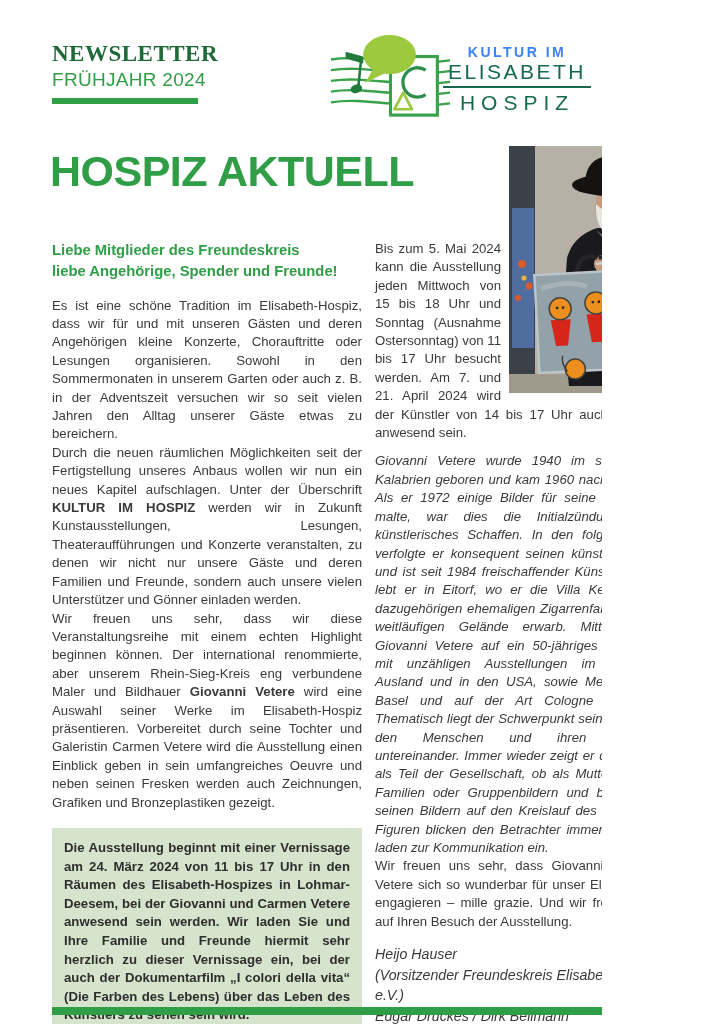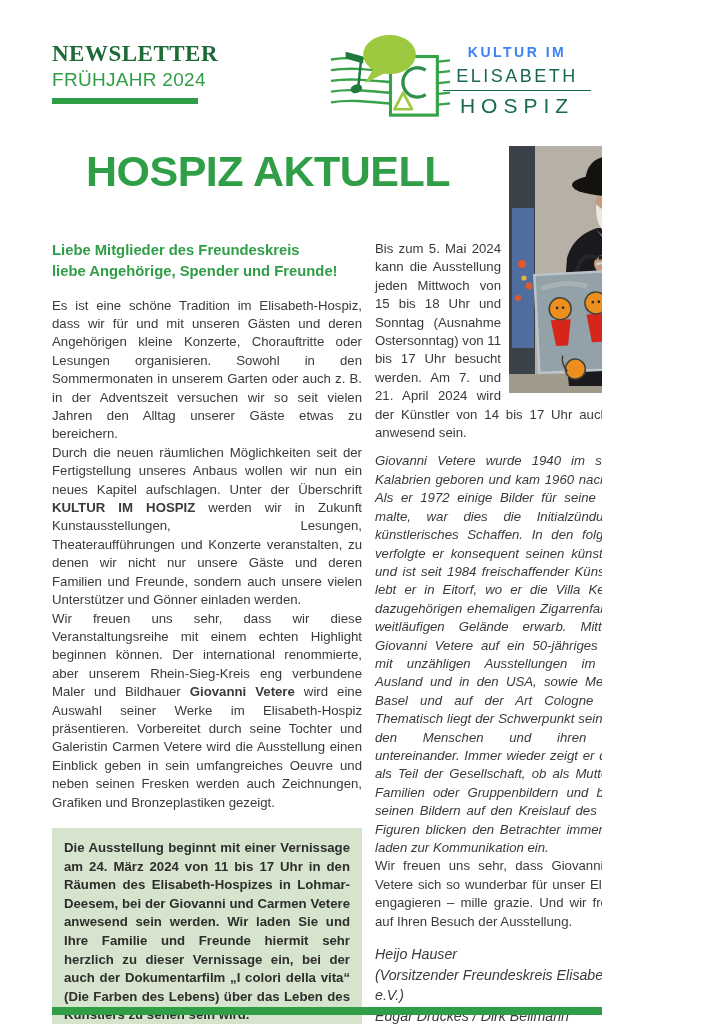--- a/index.html
+++ b/index.html
@@ -13,28 +13,28 @@
   .masthead { position:absolute; left:52px; top:42px; }
   .mh1 { font-family:"Liberation Serif", serif; font-weight:bold; font-size:23px;
          color:#1d6a38; letter-spacing:0.5px; line-height:1.05; }
   .mh2 { font-size:19px; color:#2f9e46; letter-spacing:0.3px; margin-top:4px; line-height:1; }
   .mh-rule { width:146px; height:6px; background:#2f9e46; margin-top:9px; }
 
   
   .logo-icon { position:absolute; left:330px; top:30px; width:122px; height:98px; }
   .logo-text { position:absolute; left:441px; top:44px; width:152px; text-align:center; }
   .lt-kicker { font-size:14px; font-weight:bold; color:#3b82f6; letter-spacing:2.5px; }
-  .lt-name  { font-size:18px; color:#176a4f; letter-spacing:2.5px; margin-top:7px; line-height:1.1; }
+  .lt-name  { font-size:21px; color:#176a4f; letter-spacing:2.5px; line-height:1.1; }
   .lt-rule  { height:1.5px; background:#176a4f; margin:3px 2px; }
   .lt-name2 { font-size:21px; color:#176a4f; letter-spacing:6px; line-height:1.1; }
   .sculpture { position:absolute; left:597px; top:26px; width:94px; height:100px; }
 
   
   .headline { position:absolute; left:50px; top:150px; font-size:43px; font-weight:bold;
-              color:#2f9e46; letter-spacing:-0.5px; line-height:1;margin-left:36px; }
+              color:#2f9e46; letter-spacing:-0.5px; line-height:1; }
 
   
   .cols { position:absolute; left:52px; top:240px; width:637px; display:flex; gap:13px; }
   .col-left  { width:310px; }
   .col-right { width:314px; }
 
   .salutation { margin-bottom:15px; }
   .salutation div { font-size:14.8px; font-weight:bold; color:#2f9e46; line-height:20.8px; }
 
   .body p { font-size:13.2px; line-height:18.4px; text-align:justify; color:#3a3a39; }

